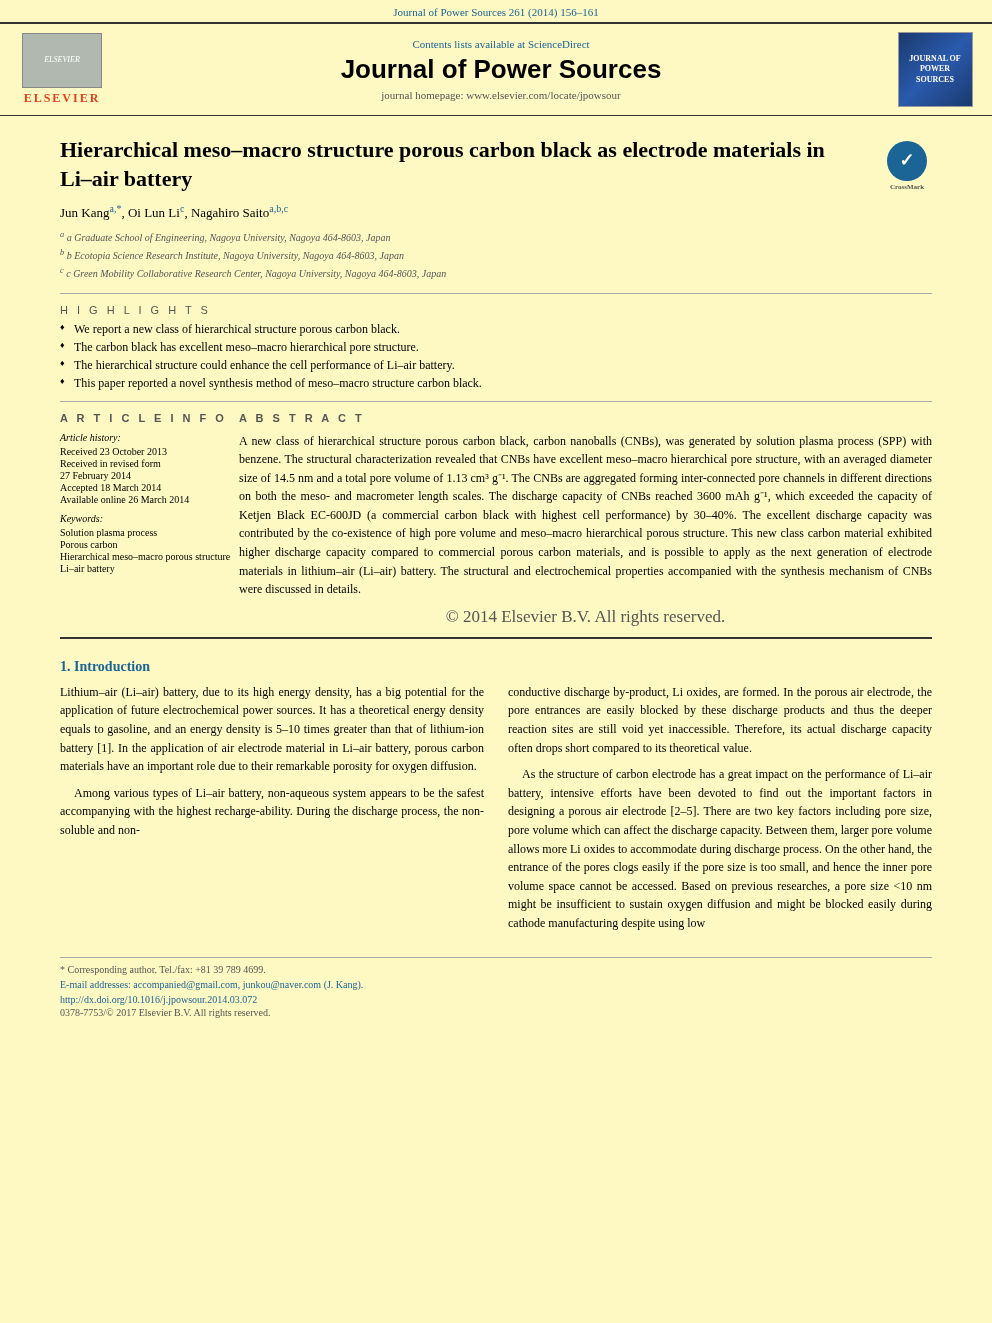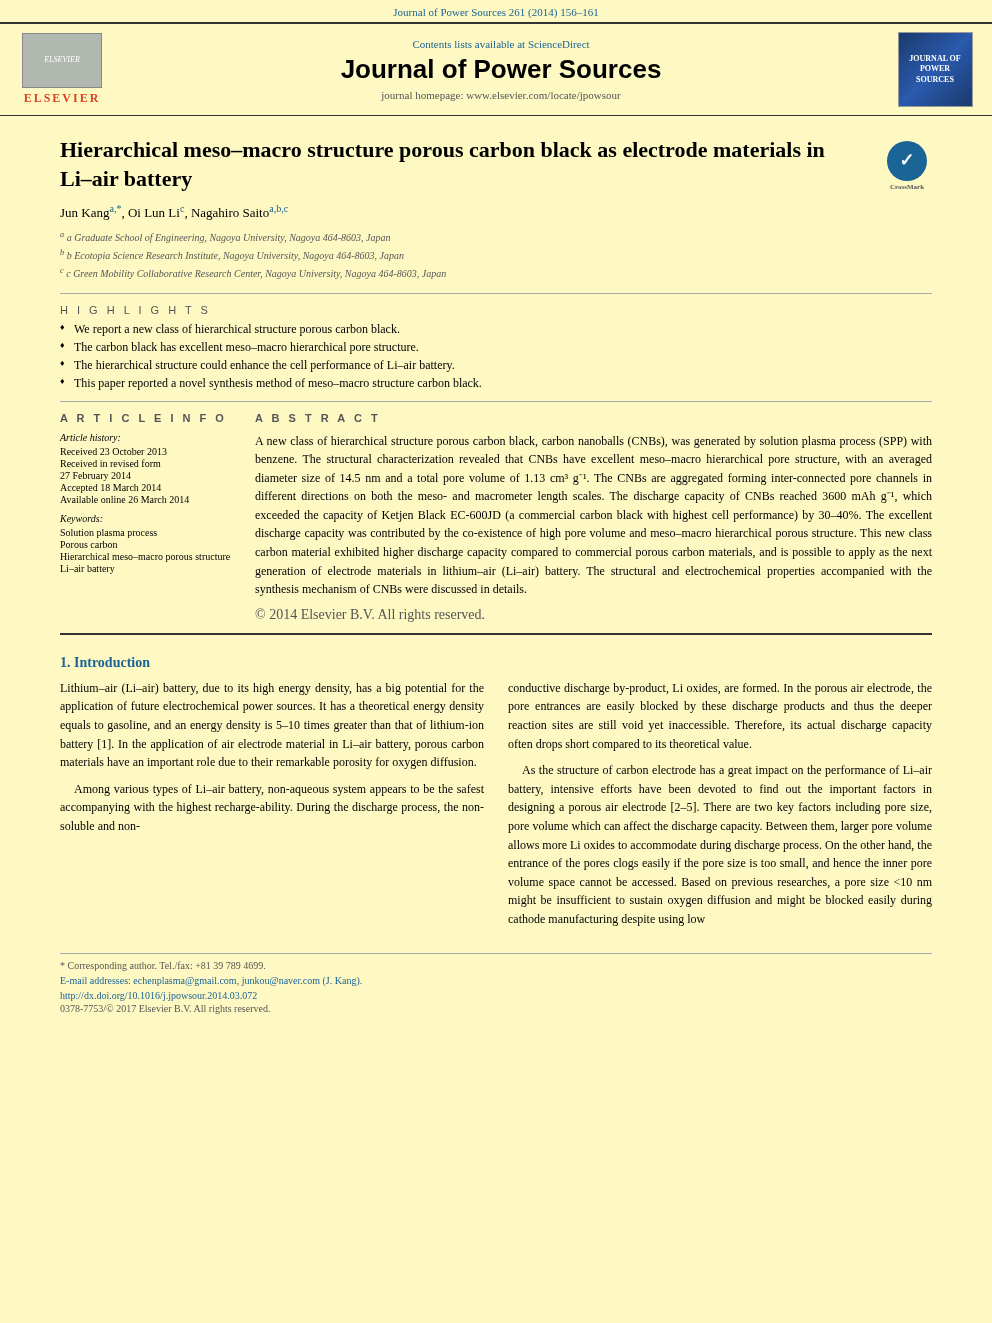--- a/index.html
+++ b/index.html
@@ -189,21 +189,21 @@
     }
     .highlight-item::before {
       content: '♦';
       position: absolute;
       left: 0;
       font-size: 9px;
     }
     
     .two-col {
       display: flex;
-      gap: 20px;
+      gap: 4px;
       margin: 10px 0;
     }
     .col-left {
       width: 175px;
       flex-shrink: 0;
     }
     .col-right {
       flex: 1;
     }
     
@@ -242,22 +242,22 @@
       color: #555;
       margin-bottom: 8px;
       font-family: Arial, sans-serif;
     }
     .abstract-text {
       font-size: 12px;
       line-height: 1.55;
       text-align: justify;
     }
     .copyright-text {
-      font-size: 14px;
-      text-align: left;
+      font-size: 17px;
+      text-align: center;
       margin-top: 8px;
       color: #555;
     }
     
     .intro-section {
       margin-top: 20px;
     }
     .section-number-title {
       font-size: 14px;
       font-weight: bold;
@@ -413,21 +413,21 @@
         </div>
       </div>
     </div>
 
   </div>
 
   <div class="page-footer">
     <div class="footer-corresponding">* Corresponding author. Tel./fax: +81 39 789 4699.</div>
     <div class="footer-email">
       <span>E-mail addresses:</span>
-      <span style="color:#1a6496;cursor:pointer;">echenplasma@gmail.com</span><span>,</span>
+      <span style="color:#1a6496;cursor:pointer;">accompanied@gmail.com</span><span>,</span>
       <span style="color:#1a6496;cursor:pointer;">junkou@naver.com</span>
       <span>(J. Kang).</span>
     </div>
     <div class="footer-doi" style="cursor:pointer;">http://dx.doi.org/10.1016/j.jpowsour.2014.03.072</div>
     <div class="footer-issn">0378-7753/© 2017 Elsevier B.V. All rights reserved.</div>
   </div>
 
 </div>
 
 </body></html>

